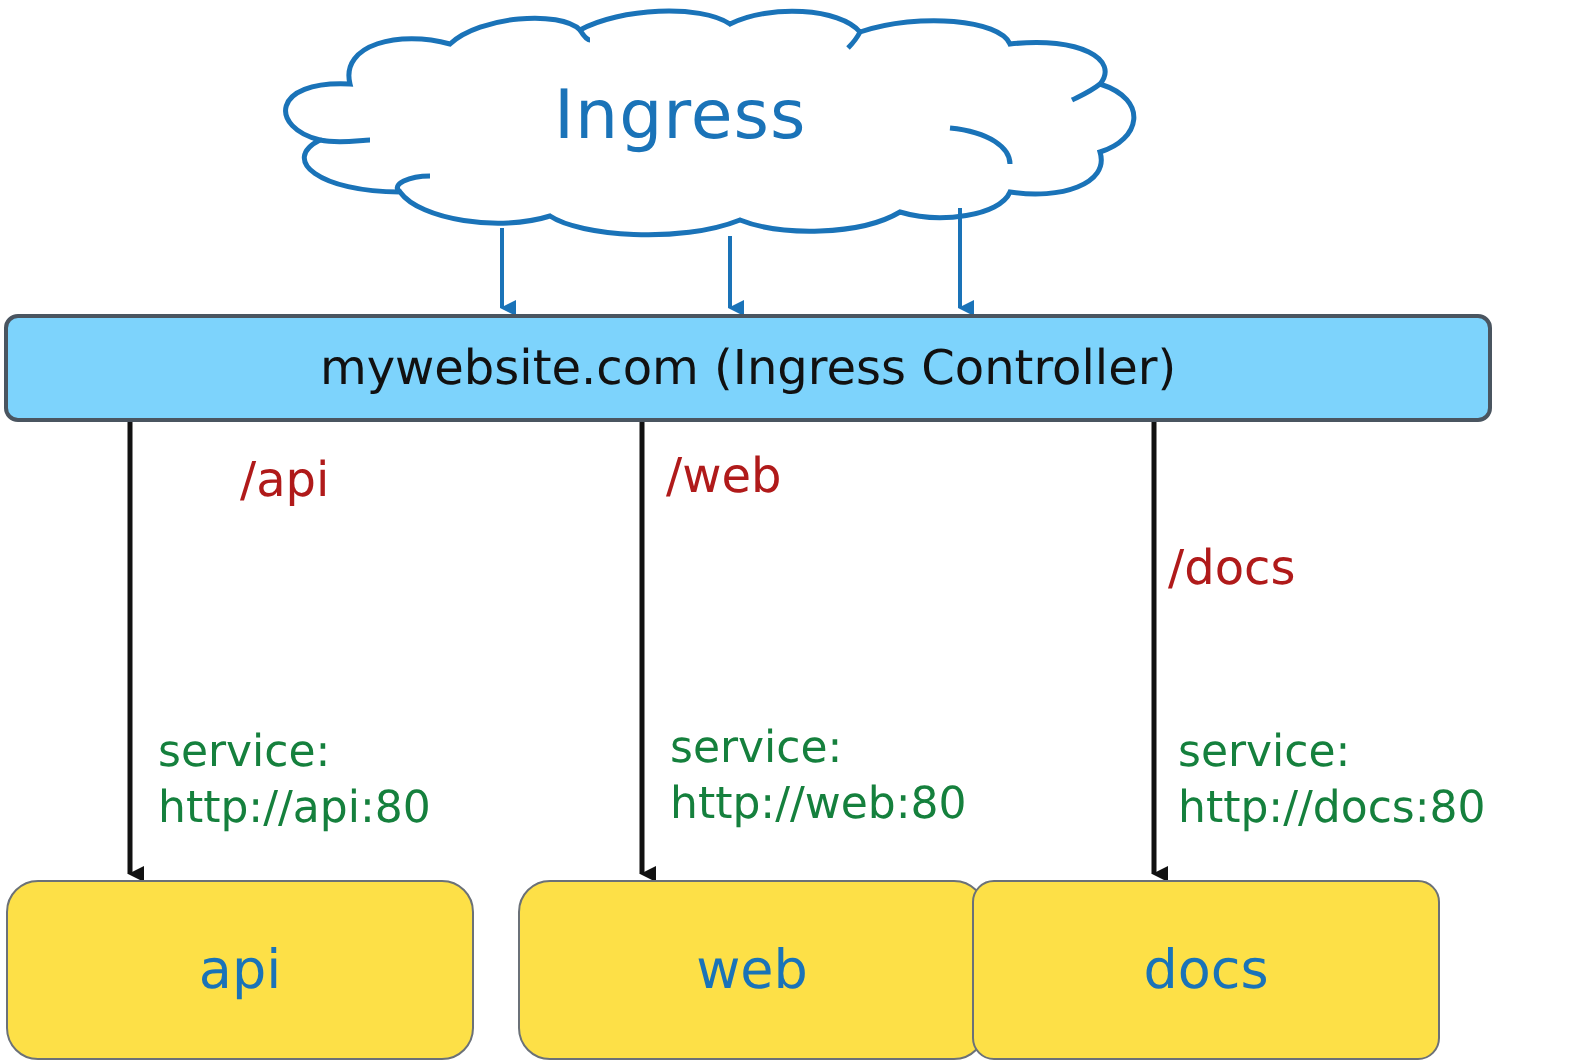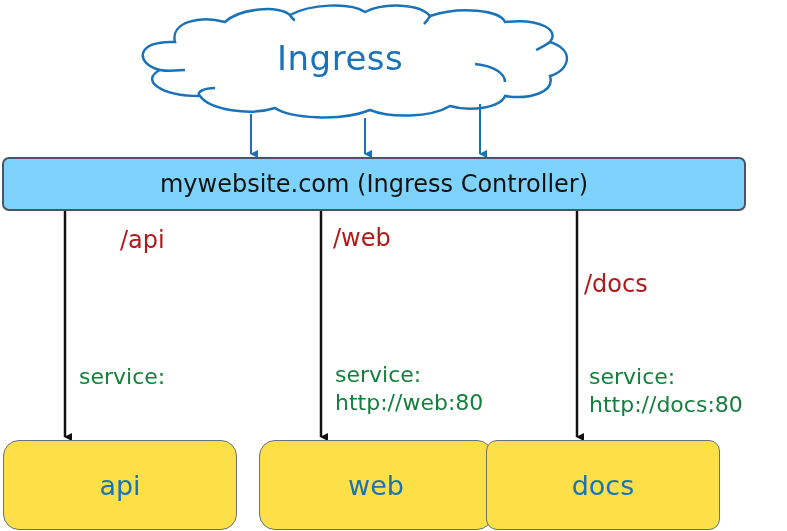--- a/index.html
+++ b/index.html
@@ -70,20 +70,21 @@
 <div class="abs ingress">
   <span>mywebsite.com (Ingress Controller)</span>
 </div>
 
 <div class="abs path" style="left:79px; top:226px;margin-left:41px;">/api</div>
 <div class="abs path" style="left:333px; top:224px;">/web</div>
 <div class="abs path" style="left:584px; top:226px;margin-top:44px;">/docs</div>
 
 <div class="abs svc" style="left:79px; top:363px;">
   <div>service:</div>
+  <div>http://api:80</div>
 </div>
 <div class="abs svc" style="left:335px; top:361px;">
   <div>service:</div>
   <div>http://web:80</div>
 </div>
 <div class="abs svc" style="left:589px; top:363px;">
   <div>service:</div>
   <div>http://docs:80</div>
 </div>
 

